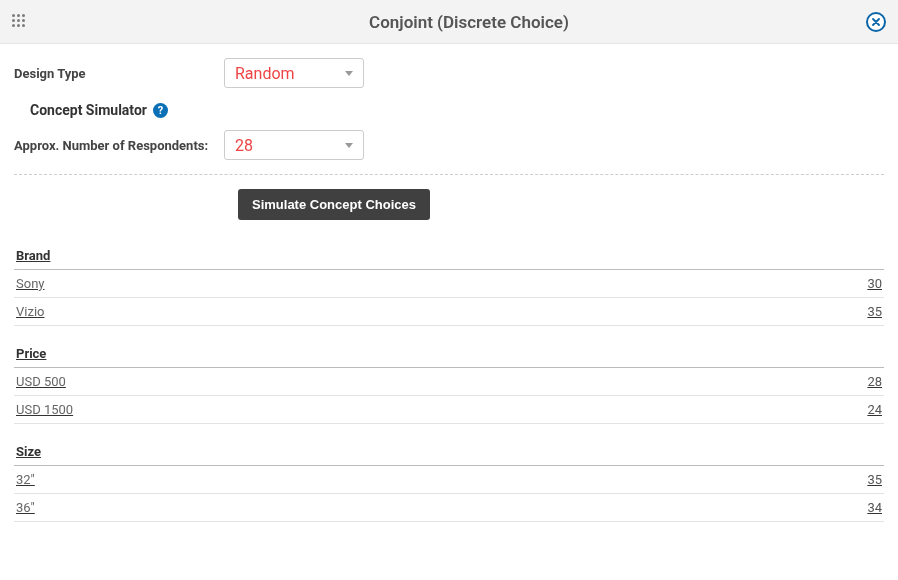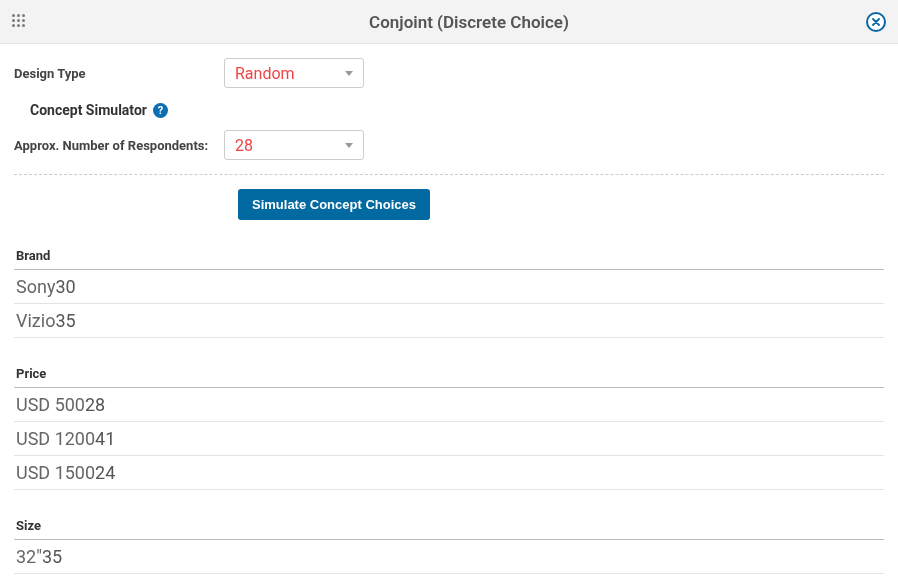--- a/index.html
+++ b/index.html
@@ -117,49 +117,50 @@
     border: none;
     border-top: 1px dashed #ccc;
     margin: 0 0 14px 0;
   }
   .btn-row {
     display: flex;
     margin-bottom: 22px;
   }
   .btn-row .spacer { width: 224px; }
   .primary-btn {
-    background: #0369a1;
+    background: #404040;
     color: #fff;
     border: none;
     border-radius: 3px;
     padding: 8px 14px;
     font-size: 13px;
     font-weight: 600;
     cursor: pointer;
   }
   .results {
     margin-top: 4px;
   }
   .group {
-    margin-bottom: 22px;
+    margin-bottom: 14px;
+    text-decoration: underline;
   }
   .group-header {
     font-size: 13px;
     font-weight: 700;
     color: #333;
     padding: 6px 2px;
     border-bottom: 1px solid #bbb;
   }
   .row {
     display: flex;
     align-items: center;
-    justify-content: flex-start;
+    justify-content: space-between;
     padding: 6px 2px;
     border-bottom: 1px solid #e3e3e3;
-    font-size: 18px;
+    font-size: 13px;
     color: #666;
   }
   .row:first-of-type { border-top: none; }
   .row .val {
     color: #555;
   }
 </style>
 </head>
 <body>
 
@@ -225,24 +226,20 @@
           <span class="val">35</span>
         </div>
       </div>
       <div class="group">
         <div class="group-header">Price</div>
         <div class="row">
           <span>USD 500</span>
           <span class="val">28</span>
         </div>
         <div class="row">
-          <span>USD 1200</span>
-          <span class="val">41</span>
-        </div>
-        <div class="row">
           <span>USD 1500</span>
           <span class="val">24</span>
         </div>
       </div>
       <div class="group">
         <div class="group-header">Size</div>
         <div class="row">
           <span>32"</span>
           <span class="val">35</span>
         </div>

